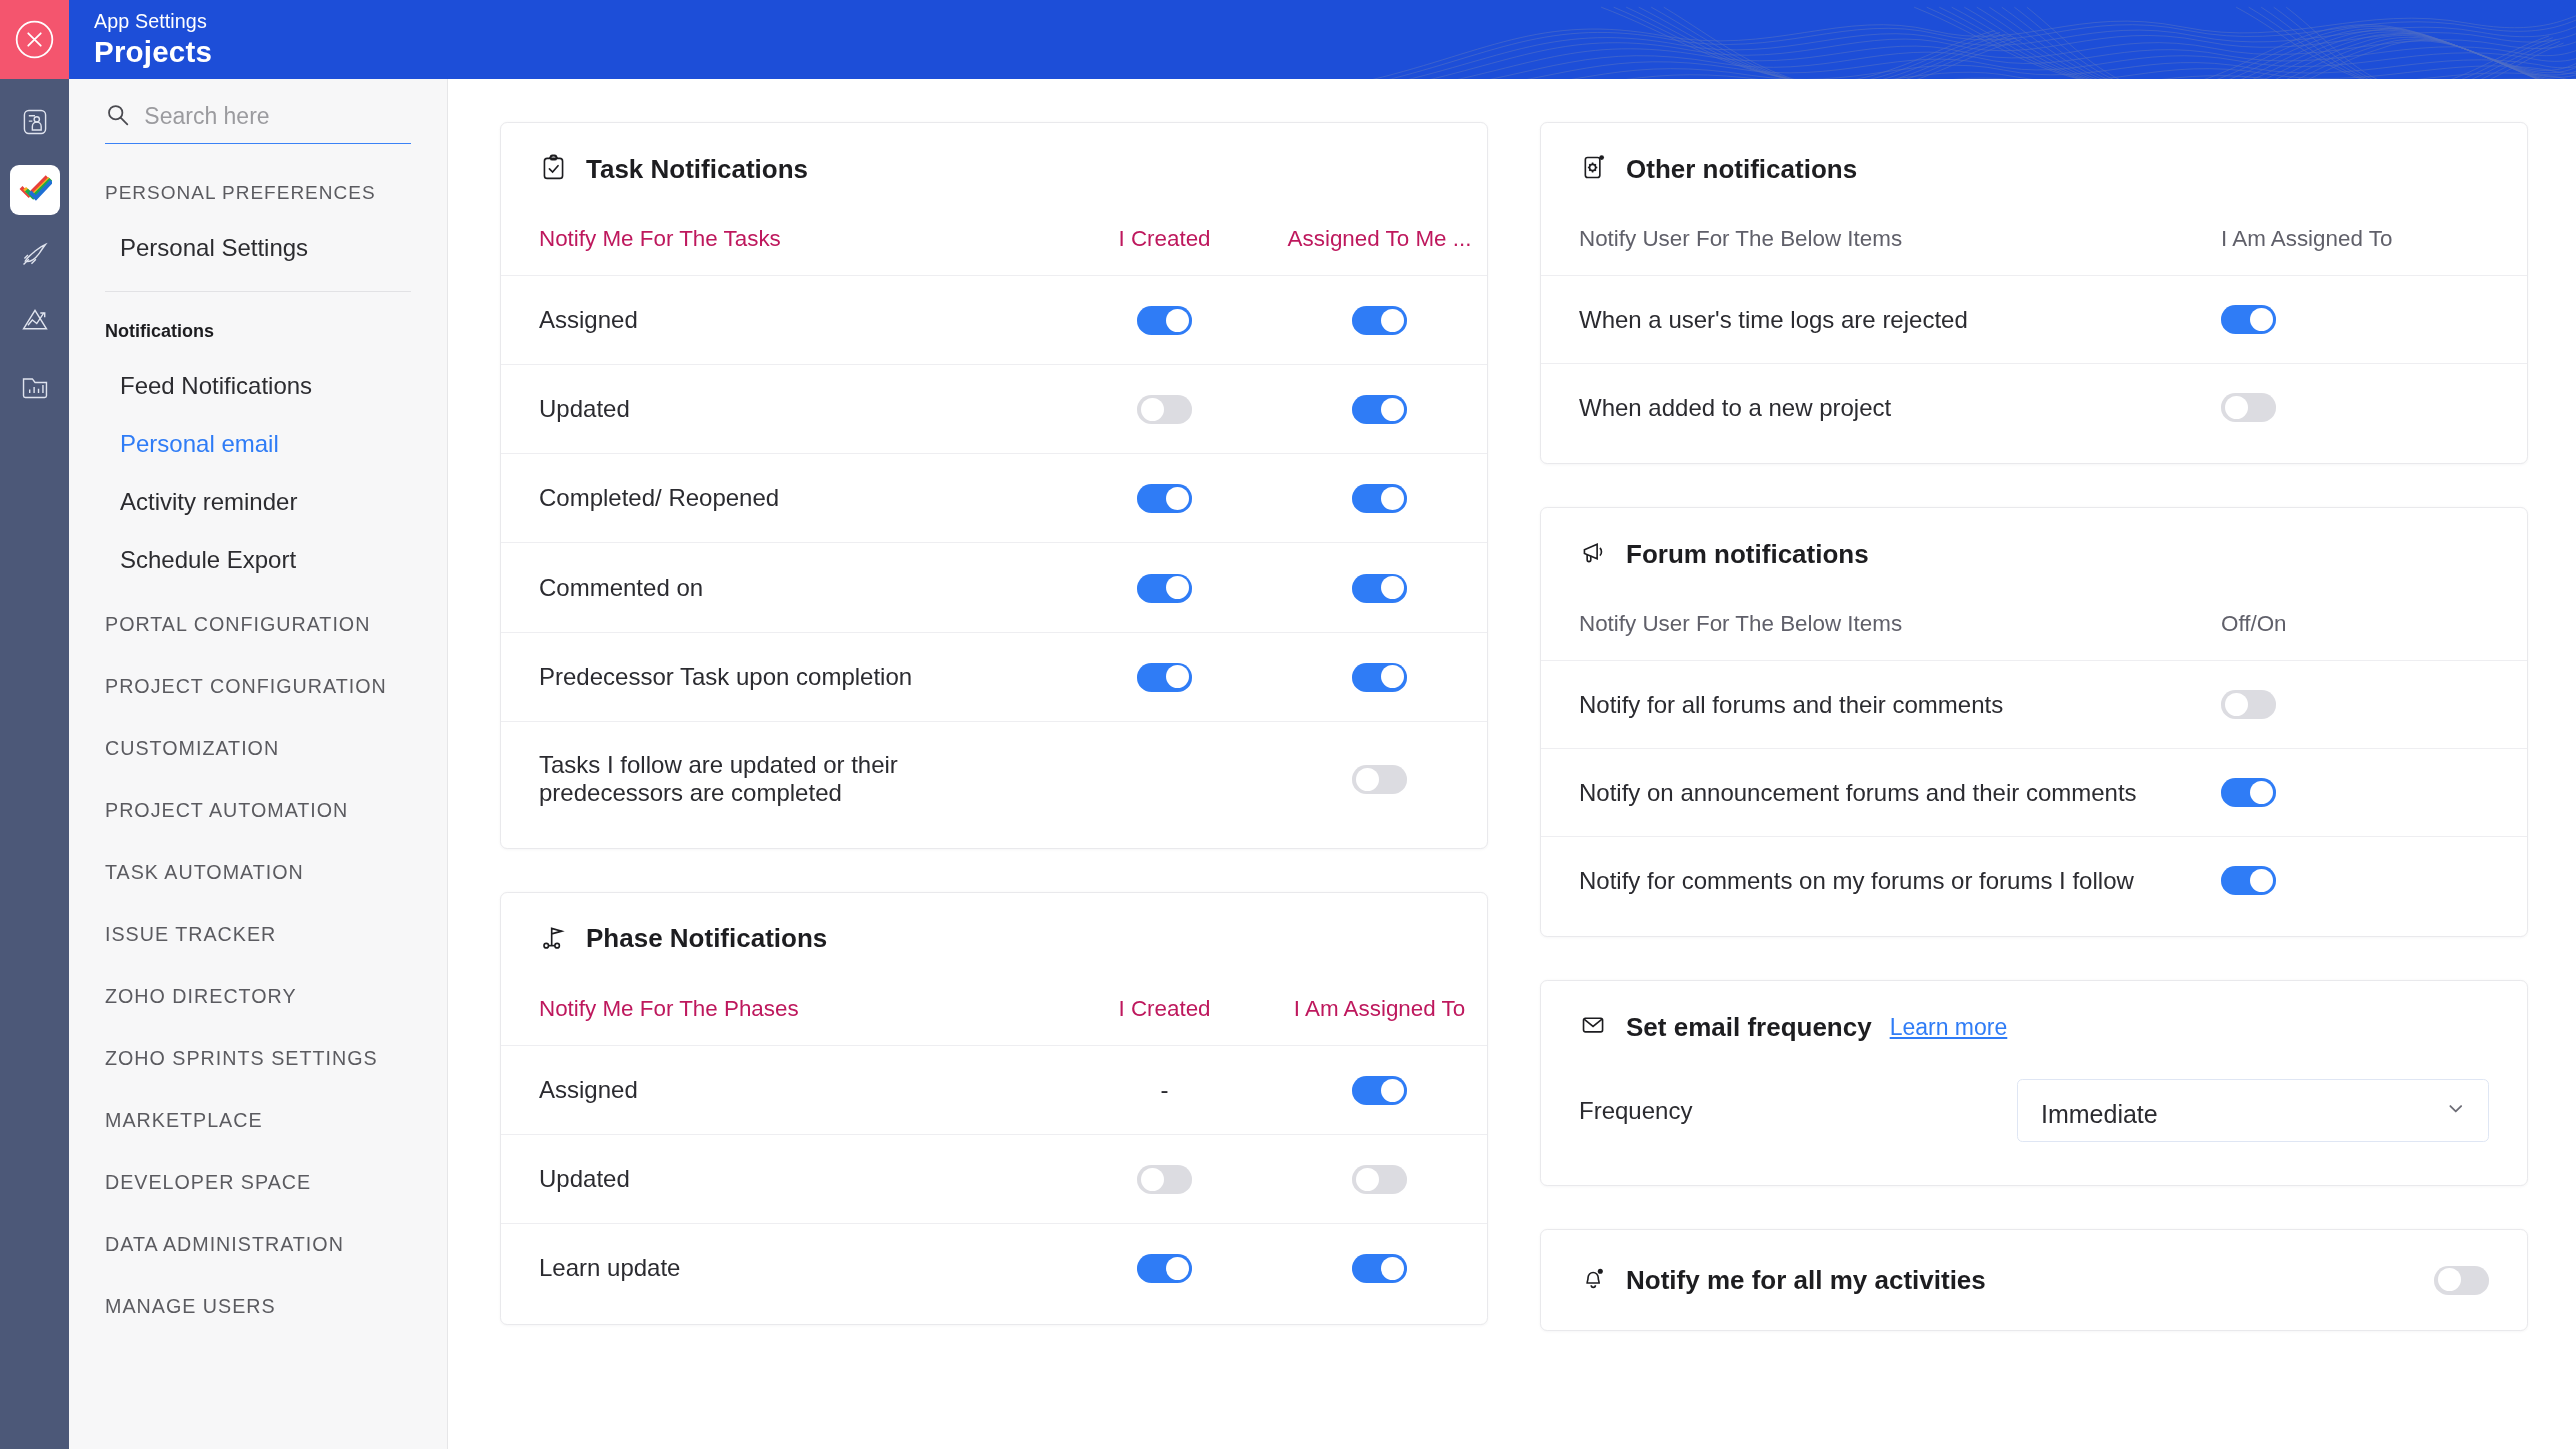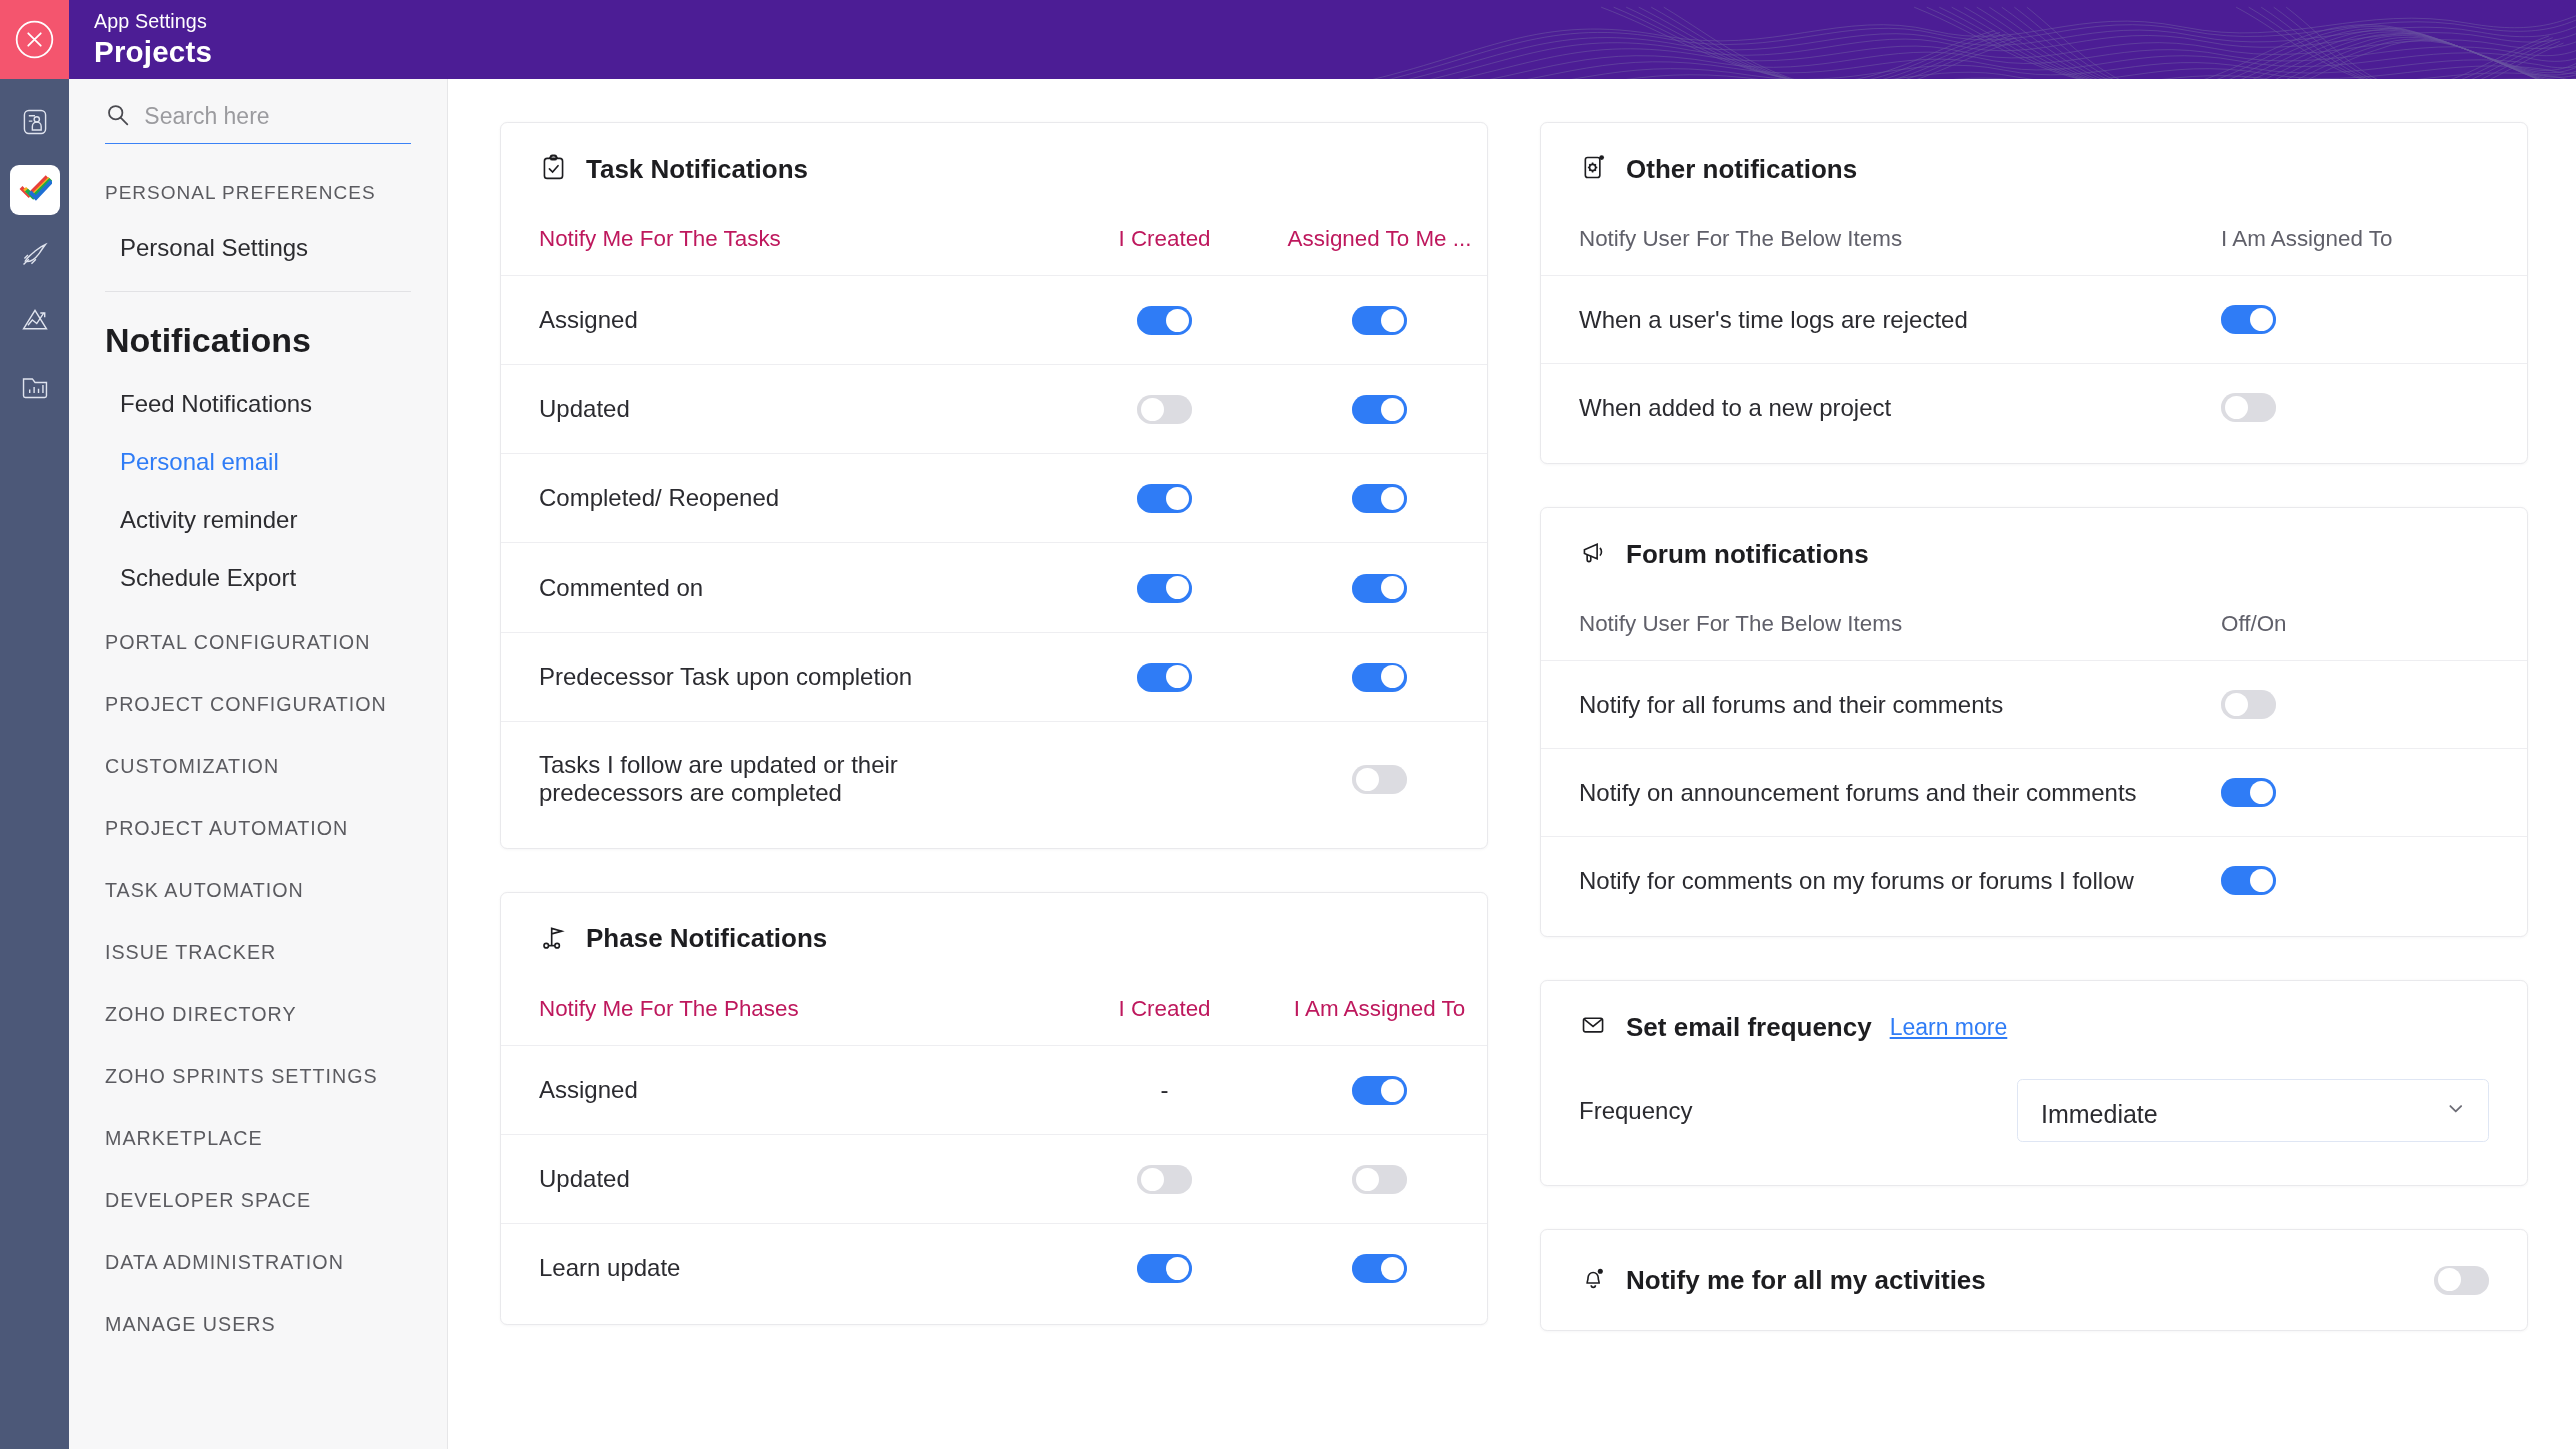--- a/index.html
+++ b/index.html
@@ -5,21 +5,21 @@
 <style>
   * { box-sizing: border-box; margin: 0; padding: 0; }
   html, body {
     width: 2576px; height: 1449px;
     font-family: "Liberation Sans", sans-serif;
     background: #ffffff; overflow: hidden;
   }
   
   .topbar {
     position: absolute; top: 0; left: 0; width: 2576px; height: 79px;
-    background: #4c1d95; display: flex; align-items: stretch; overflow: hidden;
+    background: #1d4ed8; display: flex; align-items: stretch; overflow: hidden;
   }
   .close-tile {
     width: 69px; height: 79px; background: #f4556e;
     display: flex; align-items: center; justify-content: center; flex: none;
     cursor: pointer;
   }
   .close-tile svg { display: block; }
   .topbar-titles {
     padding-left: 25px; display: flex; flex-direction: column;
     justify-content: center; z-index: 3;
@@ -55,21 +55,21 @@
     font-family: "Liberation Sans", sans-serif; font-size: 23px; color: #333;
     width: 100%;
   }
   .search-input::placeholder { color: #9b9b9f; }
   .side-group-title {
     font-size: 19px; color: #5b5b60; letter-spacing: 1px;
     padding: 0 36px; margin-top: 38px; text-transform: uppercase;
     cursor: pointer;
   }
   .side-section-head {
-    font-size: 34px; color: #1d1d20; font-weight: bold;
+    font-size: 18px; color: #1d1d20; font-weight: bold;
     padding: 0 36px; margin-top: 30px; cursor: pointer;
   }
   .side-item {
     font-size: 24px; color: #2c2c30; padding: 0 36px 0 51px;
     margin-top: 30px; cursor: pointer;
   }
   .side-item.active { color: #2f7cf6; }
   .side-divider { height: 0.9px; background: #e2e2e5; margin: 29px 36px 0 36px; }
   .side-nav-item {
     font-size: 19.7px; color: #5b5b60; letter-spacing: 1px;

